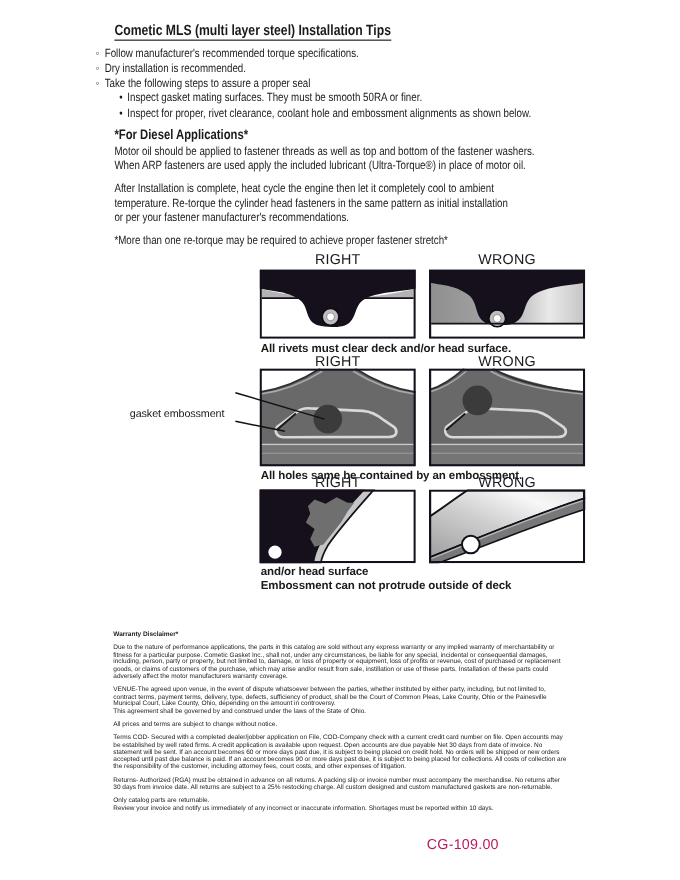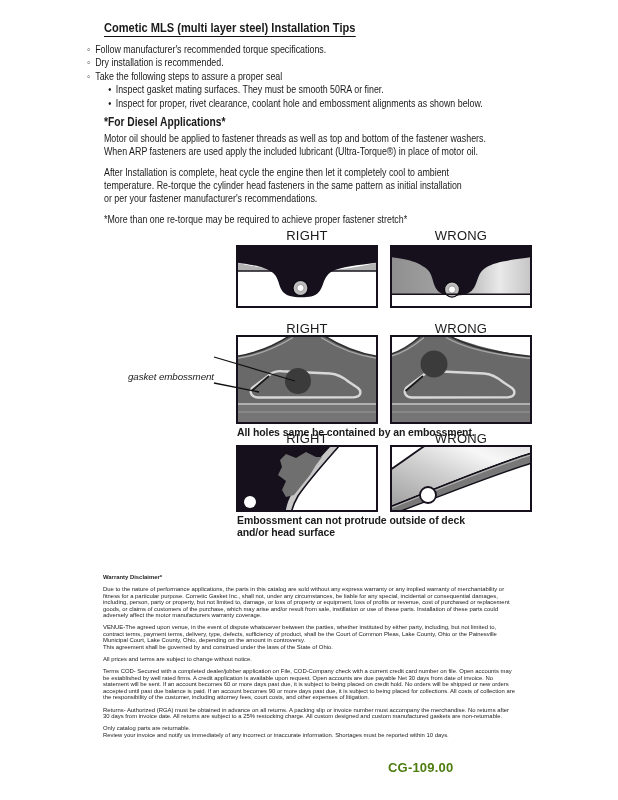--- a/index.html
+++ b/index.html
@@ -18,21 +18,21 @@
   .paras{left:104px;top:132px;font-size:10.8px;line-height:13.2px;white-space:nowrap;}
   .paras .p{margin-bottom:7.5px;}
   .dg-label{font-size:13px;font-weight:normal;text-align:center;width:142px;letter-spacing:0.2px;}
   .caption{font-size:10.5px;font-weight:bold;line-height:12px;white-space:nowrap;letter-spacing:-0.1px;}
   .callout{font-size:9.8px;line-height:11.5px;text-align:right;width:112px;letter-spacing:-0.1px;}
   .fig{display:block;}
   .legal{left:103px;top:574px;width:414px;font-size:5.9px;line-height:6.4px;color:#222;}
   .legal .lh{font-weight:bold;margin:0 0 6px 0;}
   .legal p{margin:0 0 6px 0;}
   .legal p.tight{margin-bottom:0;}
-  .footer{left:388px;top:760px;font-size:13px;color:#4d7c0f;letter-spacing:0.2px;font-weight:bold;}
+  .footer{left:388px;top:760px;font-size:13px;color:#be185d;letter-spacing:0.2px;}
 </style>
 </head>
 <body>
 
 <div class="page">
 
   <div class="abs title condensed">
     <span class="ul">Cometic MLS (multi layer steel) Installation Tips</span>
   </div>
 
@@ -100,25 +100,26 @@
     </defs>
     <rect x="0" y="0" width="142" height="63" fill="#ffffff"></rect>
     <rect x="2" y="12" width="138" height="37" fill="url(#gradDeck)"></rect>
     <path d="M0,0 H142 V12 C121,15 105,16.5 96,22.5 C84,29.5 90,45 75,49.5 C70,51 59,51 54,49.5 C40,45 46,29.5 35,22.5 C26,16.5 21,15 0,12 Z" fill="#15101b"></path>
     <circle cx="62" cy="44.5" r="7.6" fill="#bdbdbd" stroke="#0d0a12" stroke-width="1.4"></circle>
     <circle cx="62" cy="44.5" r="3.6" fill="#ffffff" stroke="#8a8a8a" stroke-width="0.8"></circle>
     <line x1="2" y1="49.2" x2="140" y2="49.2" stroke="#15101b" stroke-width="1.6"></line>
     <rect x="1" y="1" width="140" height="61" fill="none" stroke="#15101b" stroke-width="2"></rect>
   </svg>
 
+  <div class="abs caption" style="left:237px;top:311px;">All rivets must clear deck and/or head surface.</div>
 
   <div class="abs dg-label" style="left:236px;top:321px;">RIGHT</div>
   <div class="abs dg-label" style="left:390px;top:321px;">WRONG</div>
 
-  <div class="abs callout" style="left:102px;top:371px;font-style:italic;">gasket embossment</div>
+  <div class="abs callout" style="left:92px;top:371px;">gasket embossment</div>
 
   <svg class="abs fig" style="left:236px;top:335px;" width="142" height="89" viewBox="0 0 142 89">
     <rect x="0" y="0" width="142" height="89" fill="#696969"></rect>
     <path d="M0,0 H55 C38,11 20,18.5 0,21.5 Z" fill="#ffffff"></path>
     <path d="M87,0 H142 V21.5 C122,18.5 104,11 87,0 Z" fill="#ffffff"></path>
     <path d="M55,0 C38,11 20,18.5 0,21.5" fill="none" stroke="#2f2f2f" stroke-width="1.6"></path>
     <path d="M57,2.5 C40,13 22,20.5 0,23.5" fill="none" stroke="#a9a9a9" stroke-width="1.4"></path>
     <path d="M87,0 C104,11 122,18.5 142,21.5" fill="none" stroke="#2f2f2f" stroke-width="1.6"></path>
     <path d="M85,2.5 C102,13 120,20.5 142,23.5" fill="none" stroke="#a9a9a9" stroke-width="1.4"></path>
     <line x1="2" y1="69" x2="140" y2="69" stroke="#c9c9c9" stroke-width="1.4"></line>
@@ -177,22 +178,22 @@
     </defs>
     <rect x="0" y="0" width="142" height="67" fill="#ffffff"></rect>
     <path d="M36,0 H142 V8 C97,22 48,43 0,62 L0,25 C12,17 24,8 36,0 Z" fill="url(#gradBand)" stroke="#15101b" stroke-width="1.8"></path>
     <path d="M0,62 C48,43 97,22 142,8 L142,18 C100,31 54,50 8,67 L0,67 Z" fill="#787878" stroke="#15101b" stroke-width="1.5"></path>
     <path d="M0,63.5 C48,44.5 97,23.5 142,9.5" fill="none" stroke="#b5b5b5" stroke-width="1.2"></path>
     <circle cx="38" cy="50" r="8" fill="#ffffff" stroke="#15101b" stroke-width="1.8"></circle>
     <rect x="1" y="1" width="140" height="65" fill="none" stroke="#15101b" stroke-width="2"></rect>
   </svg>
 
   <div class="abs caption" style="left:237px;top:514px;">
+    <div>and/or head surface</div>
     <div>Embossment can not protrude outside of deck</div>
-    <div>and/or head surface</div>
   </div>
 
   <div class="abs legal">
     <div class="lh">Warranty Disclaimer*</div>
     <p>Due to the nature of performance applications, the parts in this catalog are sold without any express warranty or any implied warranty of merchantability or fitness for a particular purpose.  Cometic Gasket Inc., shall not, under any circumstances, be liable for any special, incidental or consequential damages, including, person, party or property, but not limited to, damage, or loss of property or equipment, loss of profits or revenue, cost of purchased or replacement goods, or claims of customers of the purchase, which may arise and/or result from sale, instillation or use of these parts.  Installation of these parts could adversely affect the motor manufacturers warranty coverage.</p>
     <p class="tight">VENUE-The agreed upon venue, in the event of dispute whatsoever between the parties, whether instituted by either party, including, but not limited to, contract terms, payment terms, delivery, type, defects, sufficiency of product, shall be the Court of Common Pleas, Lake County, Ohio or the Painesville Municipal Court, Lake County, Ohio, depending on the amount in controversy.</p>
     <p>This agreement shall be governed by and construed under the laws of the State of Ohio.</p>
     <p>All prices and terms are subject to change without notice.</p>
     <p>Terms COD- Secured with a completed dealer/jobber application on File, COD-Company check with a current credit card number on file.  Open accounts may be established by well rated firms.  A credit application is available upon request.  Open accounts are due payable Net 30 days from date of invoice.  No statement will be sent.  If an account becomes 60 or more days past due, it is subject to being placed on credit hold.  No orders will be shipped or new orders accepted until past due balance is paid.  If an account becomes 90 or more days past due, it is subject to being placed for collections.  All costs of collection are the responsibility of the customer, including attorney fees, court costs, and other expenses of litigation.</p>
     <p>Returns- Authorized (RGA) must be obtained in advance on all returns.  A packing slip or invoice number must accompany the merchandise.  No returns after 30 days from invoice date.  All returns are subject to a 25% restocking charge.  All custom designed and custom manufactured gaskets are non-returnable.</p>

